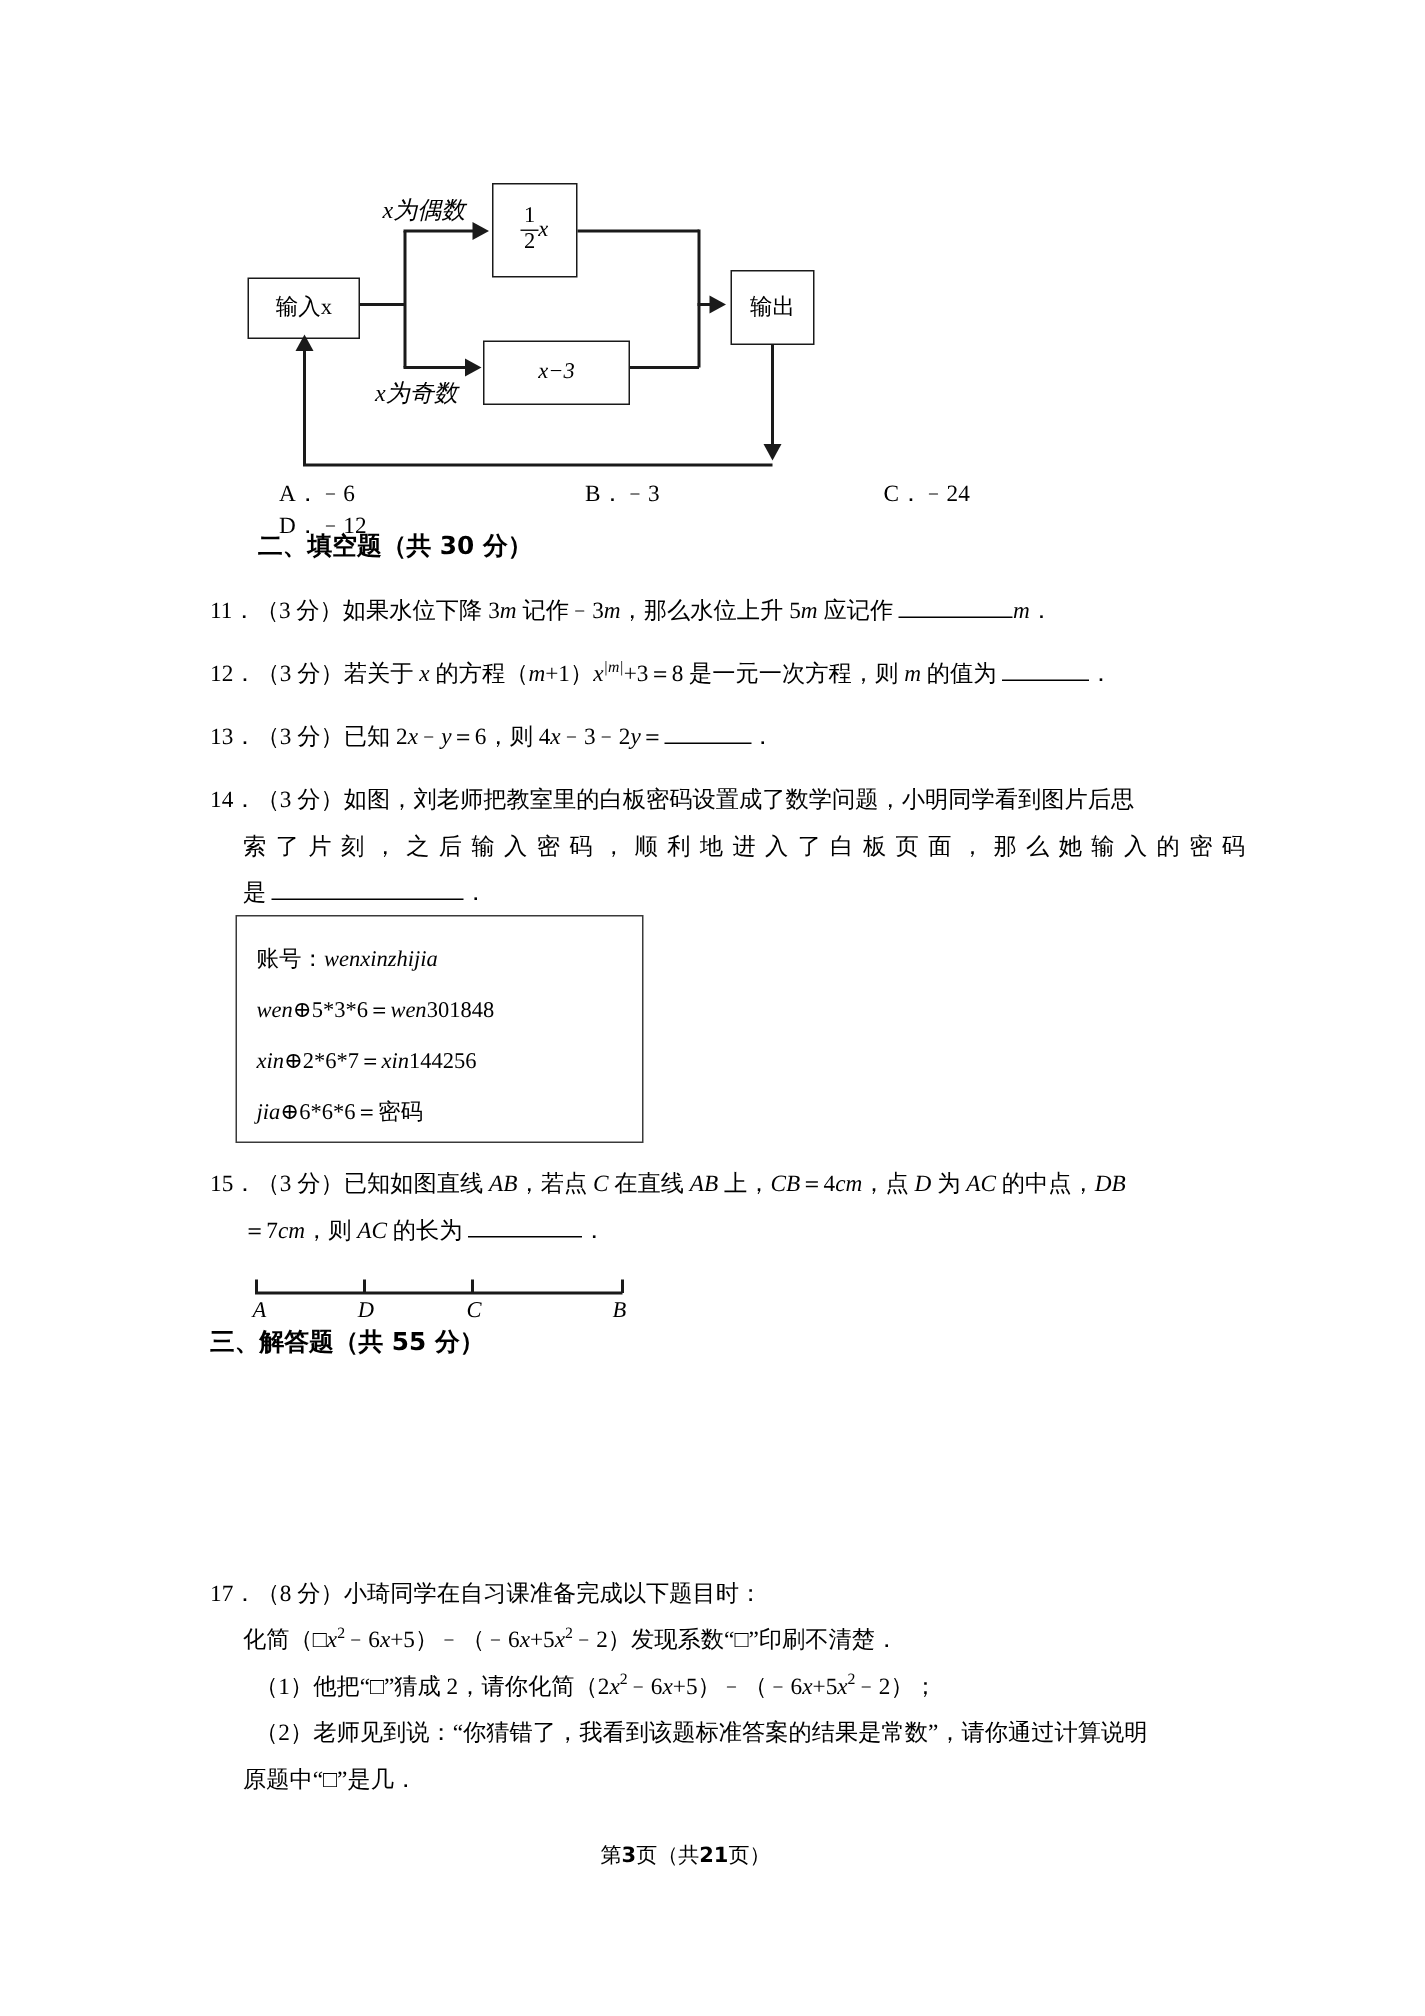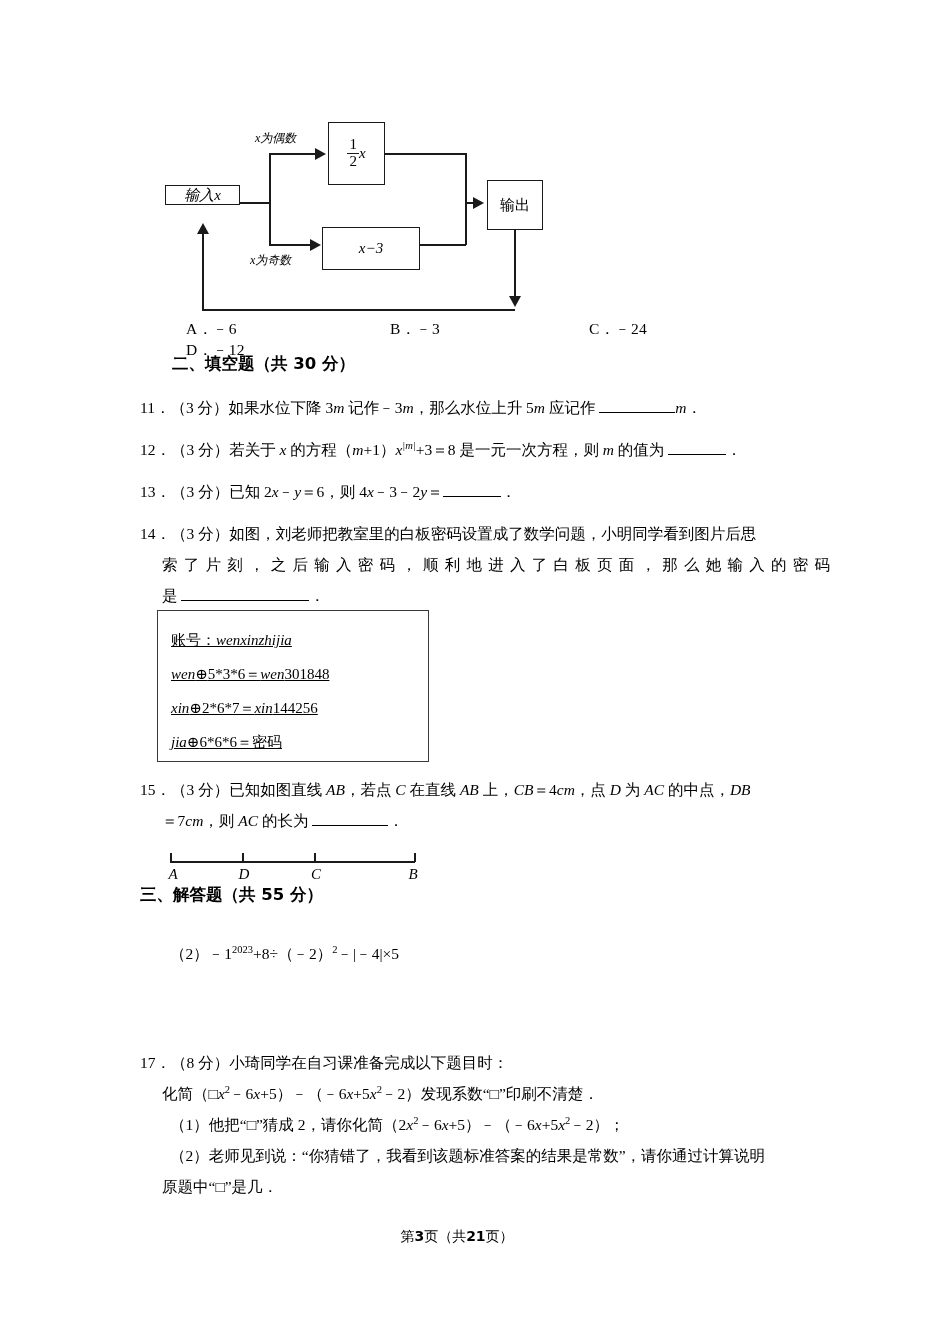--- a/index.html
+++ b/index.html
@@ -42,21 +42,21 @@
     line-height: 1;
   }
   .fc-line {
     position: absolute;
     background: #1a1a1a;
   }
   .fc-h { height: 1.6px; }
   .fc-v { width: 1.6px; }
   .fc-label {
     position: absolute;
-    font-size: 12px;
+    font-size: 16px;
     white-space: nowrap;
   }
   .fc-arrow {
     position: absolute;
     width: 0; height: 0;
   }
   .arrow-right {
     border-top: 6px solid transparent;
     border-bottom: 6px solid transparent;
     border-left: 11px solid #1a1a1a;
@@ -129,21 +129,21 @@
     left: 157px;
     top: 610px;
     width: 272px;
     height: 152px;
     border: 1.4px solid #3a3a3a;
     box-sizing: border-box;
     padding: 12px 0 0 13px;
     font-size: 15px;
     line-height: 34px;
   }
-  .pwbox .row { display: block; white-space: nowrap; text-decoration: underline; }
+  .pwbox .row { display: block; white-space: nowrap; }
 
   
   .segdiag {
     position: absolute;
     left: 170px;
     top: 848px;
     width: 260px;
     height: 42px;
   }
   .seg-base {
@@ -178,21 +178,21 @@
   }
   .footer b { font-weight: bold; }
 </style>
 </head>
 <body>
 
 <div class="page">
 
   <div class="flowchart">
 
-    <div class="fc-box" style="left:15px; top:77px; width:75px; height:20px;font-style:italic;">
+    <div class="fc-box" style="left:15px; top:77px; width:75px; height:41px;">
       <span>输入x</span>
     </div>
 
     <div class="fc-box" style="left:178px; top:14px; width:57px; height:63px;">
       <span class="frac">
         <span class="num">1</span>
         <span class="den">2</span>
       </span>
         <span class="ital">x</span>
     </div>
@@ -284,21 +284,20 @@
     <div class="seg-tick" style="left:244px;"></div>
     <div class="seg-lab" style="left:3px;">A</div>
     <div class="seg-lab" style="left:74px;">D</div>
     <div class="seg-lab" style="left:146px;">C</div>
     <div class="seg-lab" style="left:243px;">B</div>
   </div>
 
   <div class="sec-head" style="top:884px;">三、解答题（共 55 分）</div>
 
   <div class="q" style="top:938px;">
-    <span class="ln indent2"><span>（2）﹣1</span><sup>2023</sup><span>+8÷（﹣2）</span><sup>2</sup><span>﹣|﹣4|×5</span></span>
   </div>
 
   <div class="q" style="top:1047px;">
     <span class="ln">17．（8 分）小琦同学在自习课准备完成以下题目时：</span>
     <span class="ln indent"><span>化简（□</span><span class="ital">x</span><sup>2</sup><span>﹣6</span><span class="ital">x</span><span>+5）﹣（﹣6</span><span class="ital">x</span><span>+5</span><span class="ital">x</span><sup>2</sup><span>﹣2）发现系数“□”印刷不清楚．</span></span>
     <span class="ln indent2"><span>（1）他把“□”猜成 2，请你化简（2</span><span class="ital">x</span><sup>2</sup><span>﹣6</span><span class="ital">x</span><span>+5）﹣（﹣6</span><span class="ital">x</span><span>+5</span><span class="ital">x</span><sup>2</sup><span>﹣2）；</span></span>
     <span class="ln indent2">（2）老师见到说：“你猜错了，我看到该题标准答案的结果是常数”，请你通过计算说明</span>
     <span class="ln indent">原题中“□”是几．</span>
   </div>
 

